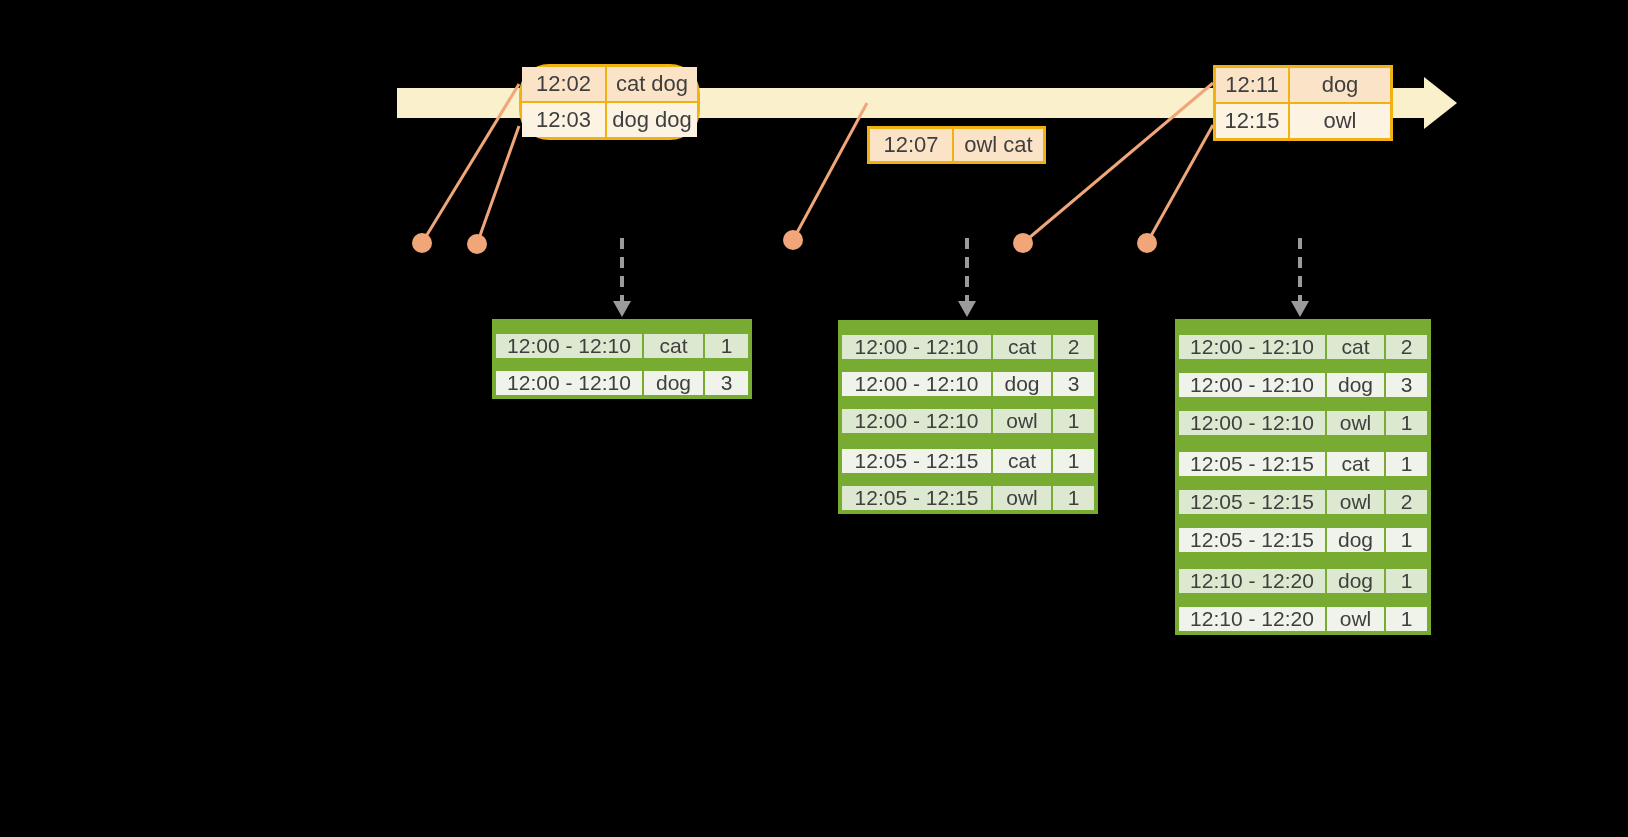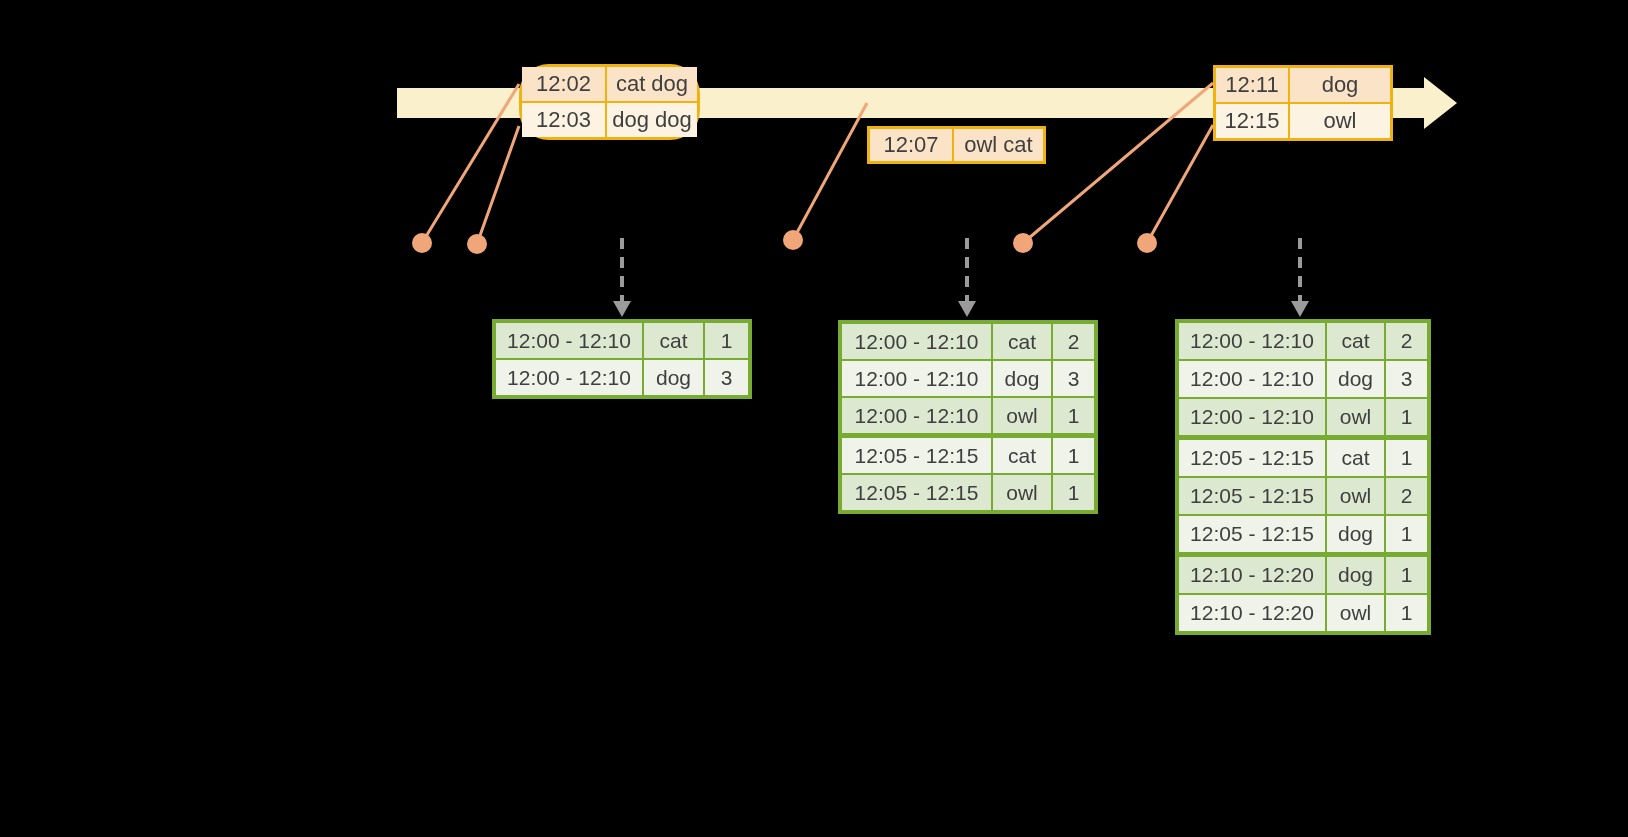--- a/index.html
+++ b/index.html
@@ -42,21 +42,21 @@
   .e1 .et{width:83px;} .e1 .ew{width:90px;}
   .e2 .et{width:82px;} .e2 .ew{width:89px;}
   .e3 .et{width:72px;} .e3 .ew{width:100px;}
 
   
   .gtable{
     position:absolute;display:flex;flex-direction:column;gap:2px;
     background:var(--result_table_border);border:4px solid var(--result_table_border);
     box-sizing:border-box;
   }
-  .grow{display:flex;gap:2px;height:35px;}
+  .grow{display:flex;gap:2px;height:35px;align-items:flex-end;}
   .tC .grow{height:36px;}
   .gsep{margin-top:3px;}
   .gc{display:flex;align-items:center;justify-content:center;font-size:21px;}
   .dark .gc{background:var(--result_row_dark);}
   .light .gc{background:var(--result_row_light);}
   .tA .w{width:146px;} .tA .a{width:59px;} .tA .n{width:43px;}
   .tB .w{width:149px;} .tB .a{width:58px;} .tB .n{width:41px;}
   .tC .w{width:146px;} .tC .a{width:57px;} .tC .n{width:41px;}
 </style>
 </head>

